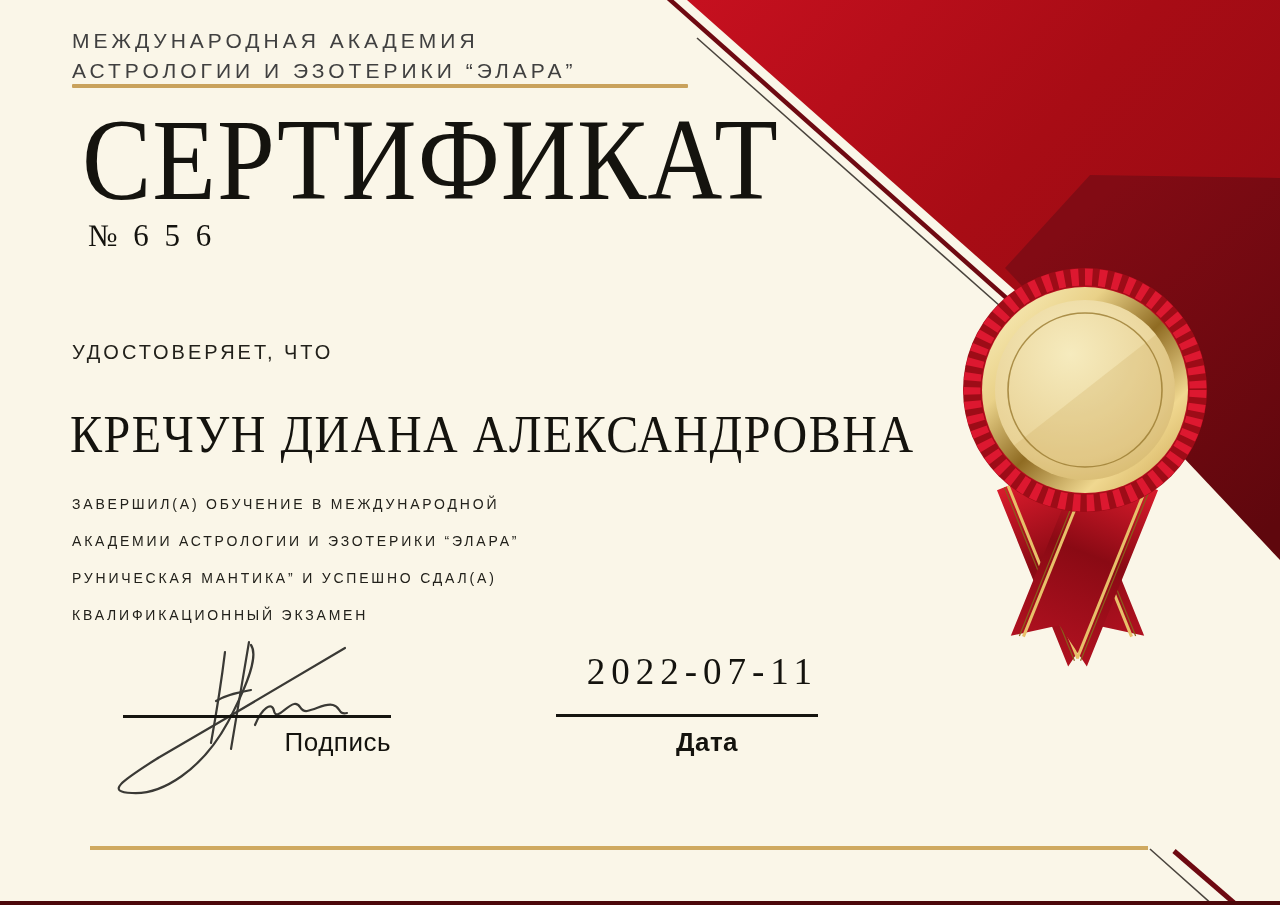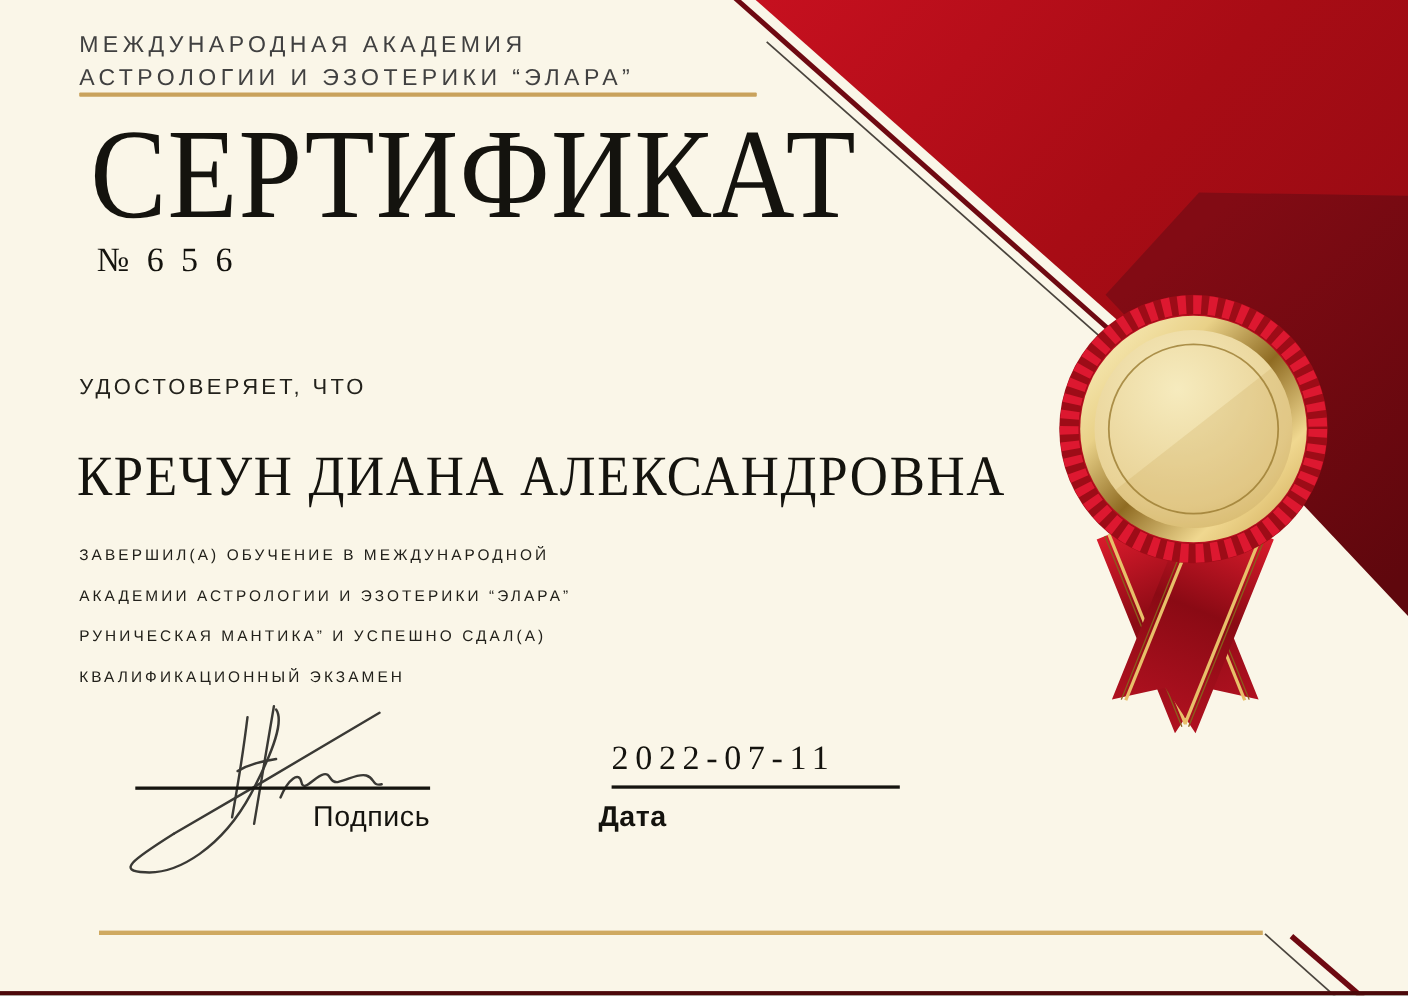--- a/index.html
+++ b/index.html
@@ -52,27 +52,27 @@
     color:#22211b;white-space:nowrap;
   }
   
   .sig-line{left:123px;top:715px;width:268px;height:3px;background:#15140f;}
   .date-line{left:556px;top:714px;width:262px;height:3px;background:#15140f;}
   .sig-label{
     left:123px;top:727px;width:268px;text-align:right;
     font-size:26px;font-weight:normal;color:#14130e;letter-spacing:.5px;
   }
   .date-label{
-    left:544px;top:727px;width:262px;
+    left:576px;top:727px;width:262px;text-align:center;
     font-size:26px;font-weight:bold;color:#14130e;letter-spacing:.5px;
   }
   .date-value{
-    left:556px;top:671px;width:262px;text-align:left;
+    left:556px;top:650px;width:262px;text-align:right;
     font-family:"Liberation Serif",serif;
-    font-size:31px;letter-spacing:6px;color:#14130e;white-space:nowrap;
+    font-size:37px;letter-spacing:6px;color:#14130e;white-space:nowrap;
   }
   .decor-svg{left:0;top:0;pointer-events:none;}
 </style>
 </head>
 <body>
 
 <div class="stage">
 
   <svg class="abs decor-svg" width="1280" height="905" viewBox="0 0 1280 905">
     <defs>

